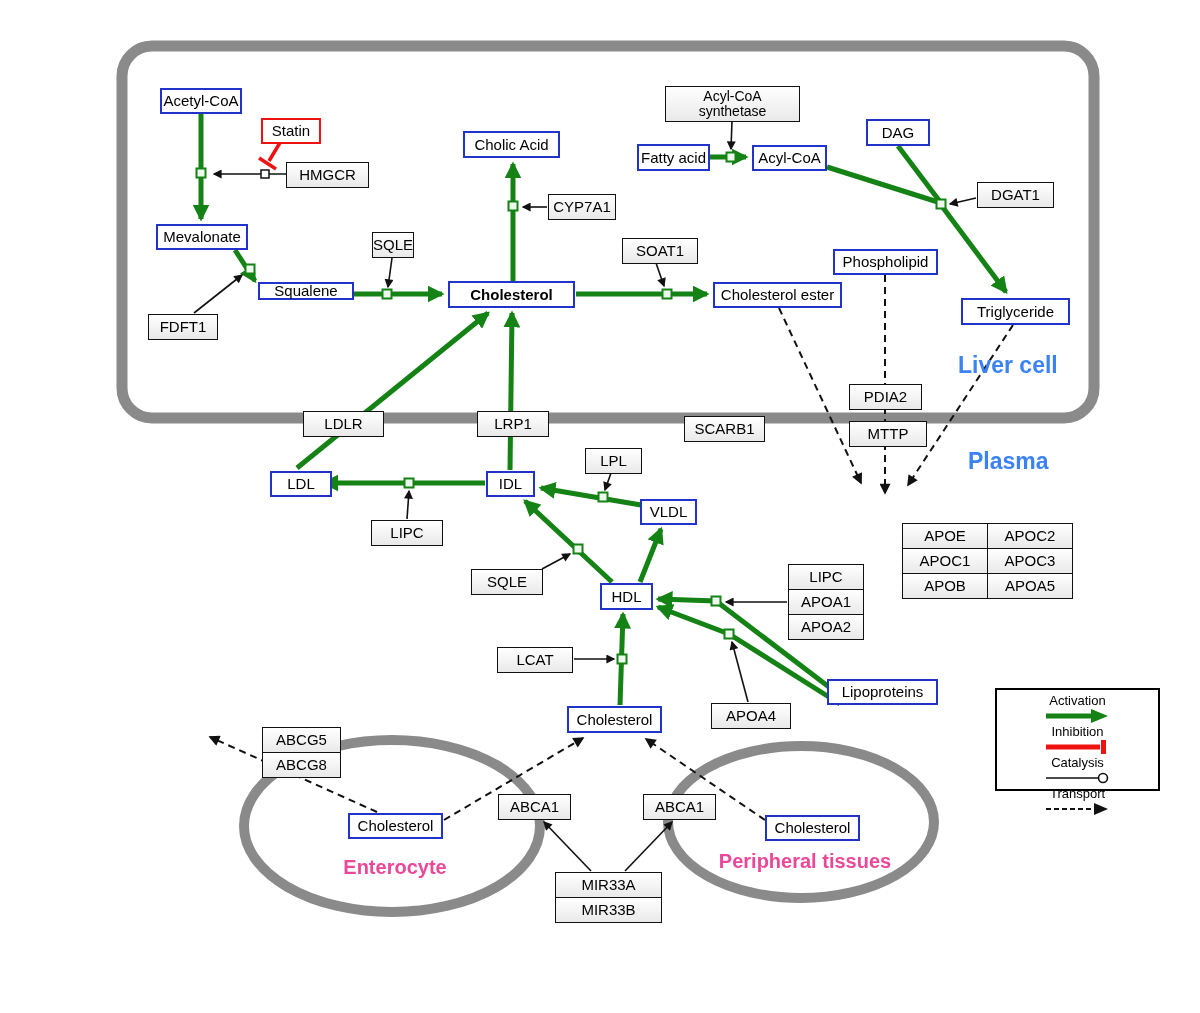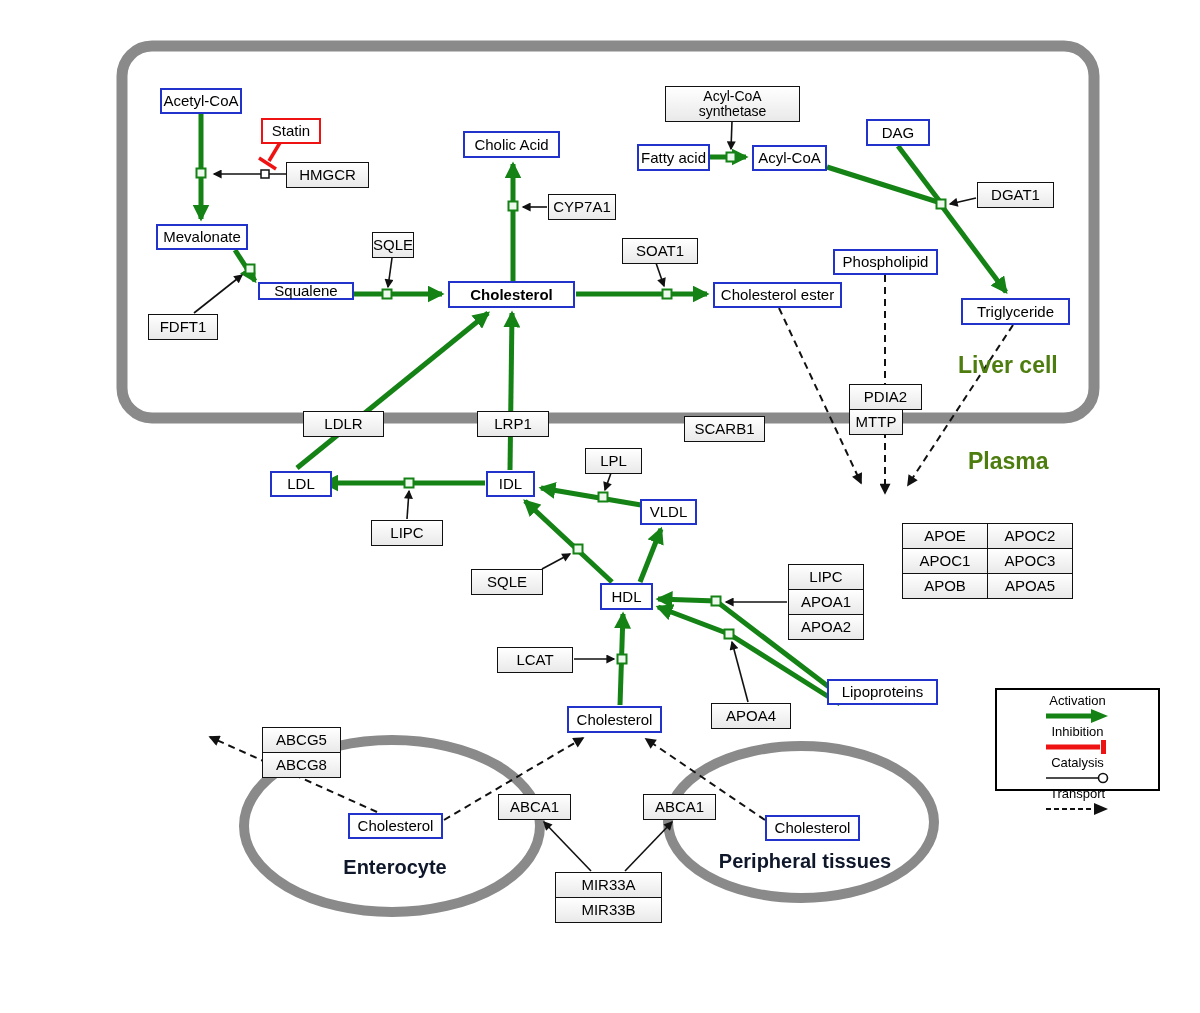--- a/index.html
+++ b/index.html
@@ -27,23 +27,23 @@
 
   
   .node{position:absolute;box-sizing:border-box;display:flex;align-items:center;justify-content:center;
     background:#fff;font-size:15px;line-height:1.05;text-align:center;white-space:nowrap;}
   .met{border:2px solid var(--blue);}
   .gene{border:1px solid var(--ink);background:linear-gradient(180deg,#ffffff 0%,#e9e9e9 100%);}
   .drug{border:2px solid var(--red);background:#fff;}
   .strong{font-weight:bold;}
   .two-line{white-space:normal;font-size:14px;line-height:15px;}
 
-  .region-label{position:absolute;font-weight:bold;color:#4d7c0f;text-align:center;}
+  .region-label{position:absolute;font-weight:bold;color:#3b82f6;text-align:center;}
   .rl-large{font-size:23px;}
-  .rl-mid{font-size:20px;color:#0f172a;text-align:center;}
+  .rl-mid{font-size:20px;color:#ec4899;text-align:center;}
 
   
   .legend{position:absolute;left:995px;top:688px;width:165px;height:103px;border:2px solid #000;
     background:#fff;box-sizing:border-box;display:flex;flex-direction:column;justify-content:space-around;
     padding:3px 7px;}
   .lg-row{display:flex;align-items:center;justify-content:space-between;font-size:13px;flex-direction:column;}
   .lg-sym{flex:0 0 auto;}
   .lg-act{stroke:var(--green);stroke-width:5;}
   .lg-inh{stroke:var(--red);stroke-width:5;}
   .lg-inh-bar{fill:var(--red);}
@@ -199,21 +199,21 @@
     </div>
   <div class="node met" style="left:833px;top:249px;width:105px;height:26px">
       <span>Phospholipid</span>
     </div>
   <div class="node met" style="left:961px;top:298px;width:109px;height:27px">
       <span>Triglyceride</span>
     </div>
   <div class="node gene" style="left:849px;top:384px;width:73px;height:26px">
       <span>PDIA2</span>
     </div>
-  <div class="node gene" style="left:849px;top:409px;width:54px;height:26px">
+  <div class="node gene" style="left:849px;top:421px;width:78px;height:26px">
       <span>MTTP</span>
     </div>
 
   <div class="node gene" style="left:303px;top:411px;width:81px;height:26px">
       <span>LDLR</span>
     </div>
   <div class="node gene" style="left:477px;top:411px;width:72px;height:26px">
       <span>LRP1</span>
     </div>
   <div class="node gene" style="left:684px;top:416px;width:81px;height:26px">

